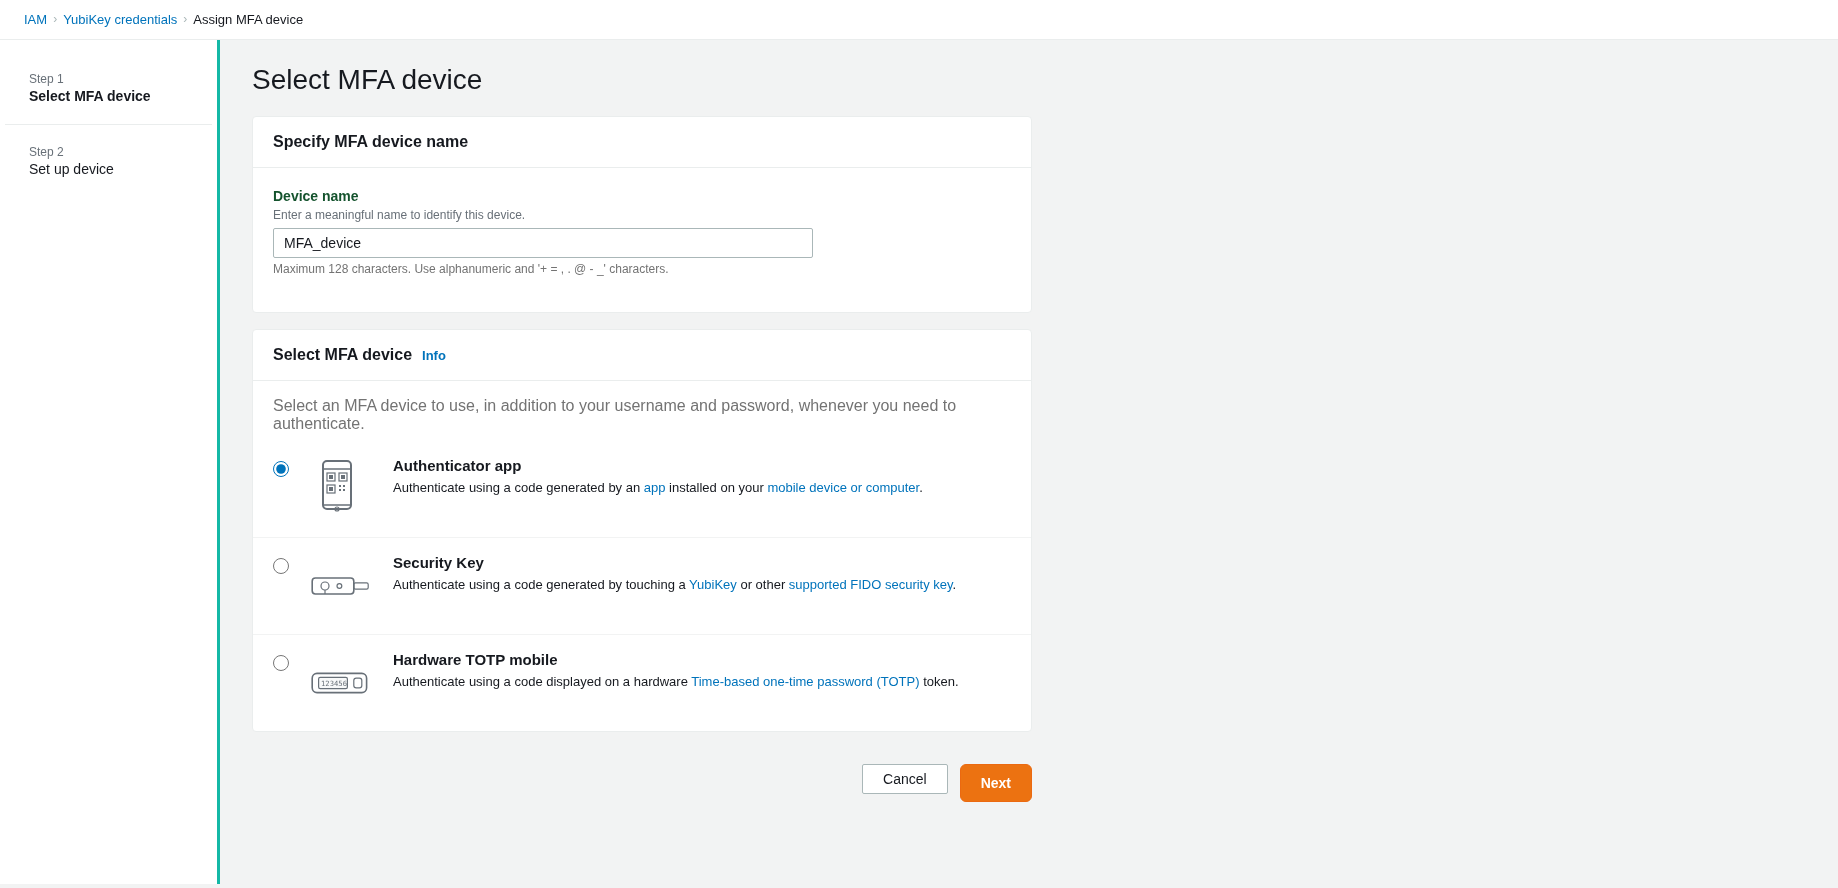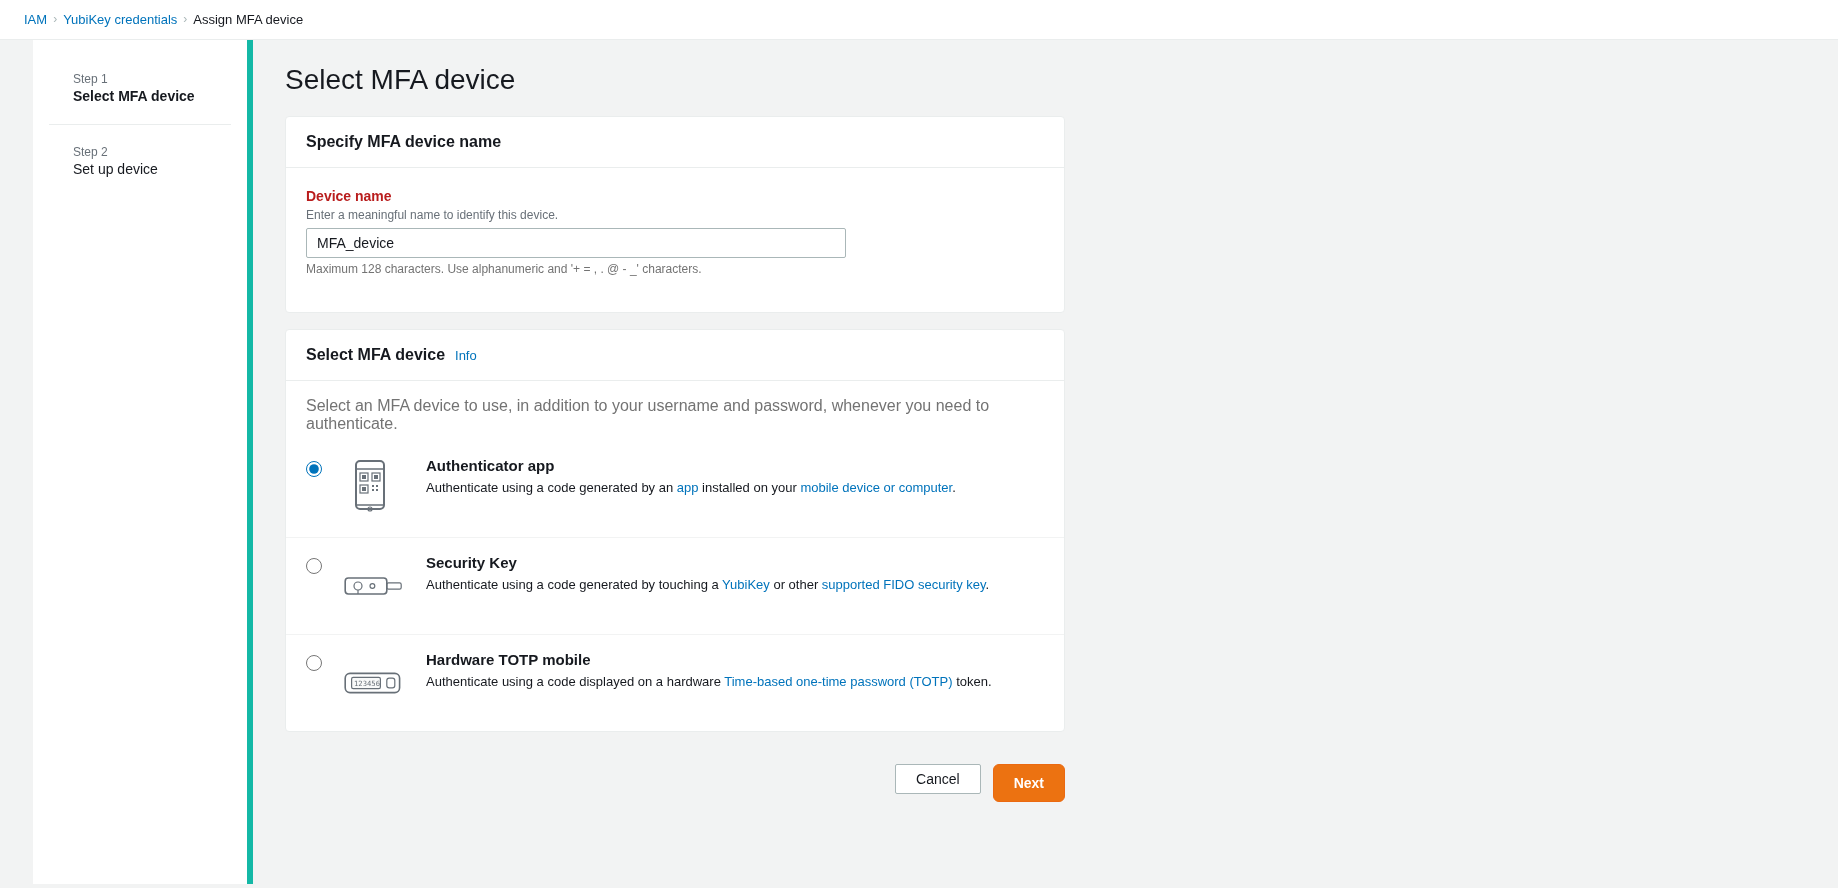--- a/index.html
+++ b/index.html
@@ -35,24 +35,23 @@
     
     .main-layout {
       display: flex;
       min-height: calc(100vh - 44px);
     }
 
     
     .sidebar {
       width: 220px;
       background: #fff;
-      border-right: 6px solid #14b8a6;
-      padding: 24px 16px;
+      border-right: 3px solid #14b8a6;
+      padding: 24px 5px;
       flex-shrink: 0;
-      margin-left: 33px;
     }
     .sidebar-step {
       padding: 8px 24px;
     }
     .sidebar-step-label {
       font-size: 12px;
       color: #687078;
       margin-bottom: 2px;
     }
     .sidebar-step-title {
@@ -103,21 +102,21 @@
       padding: 20px;
     }
 
     
     .form-field {
       margin-bottom: 16px;
     }
     .form-label {
       font-size: 14px;
       font-weight: 700;
-      color: #b91c1c;
+      color: #14532d;
       margin-bottom: 4px;
       display: block;
     }
     .form-hint {
       font-size: 12px;
       color: #687078;
       margin-bottom: 6px;
     }
     .form-input {
       width: 100%;
@@ -147,20 +146,21 @@
     .select-mfa-header h2 {
       font-size: 16px;
       font-weight: 700;
       color: #16191f;
     }
     .info-link {
       color: #0073bb;
       font-size: 13px;
       text-decoration: none;
       cursor: pointer;
+      font-weight: bold;
     }
 
     .mfa-description {
       font-size: 16px;
       color: #737373;
       padding: 16px 20px 8px 20px;
     }
 
     
     .mfa-option {

